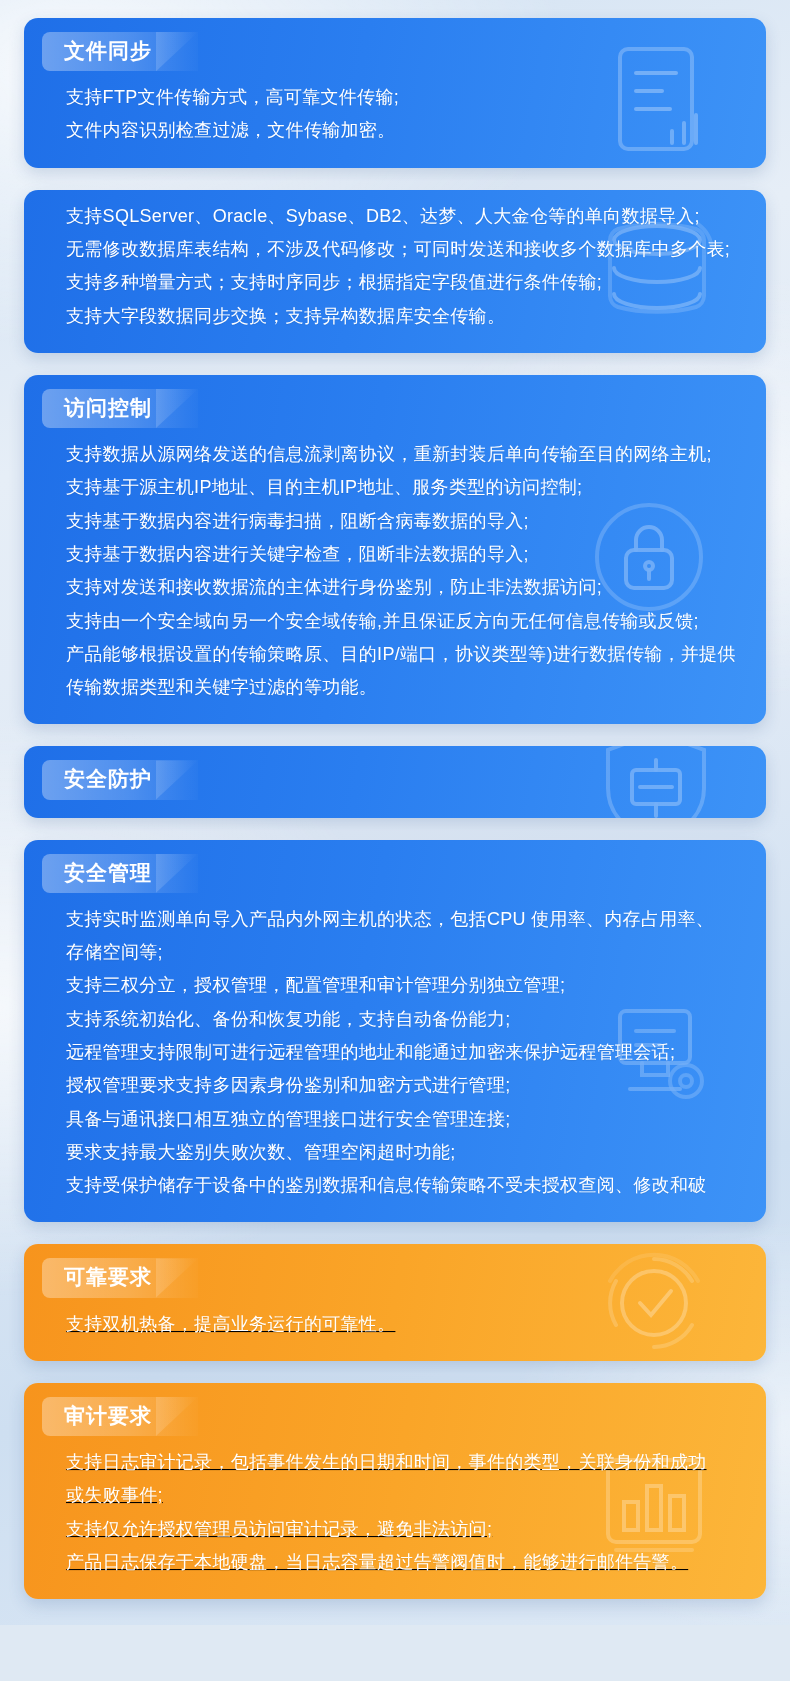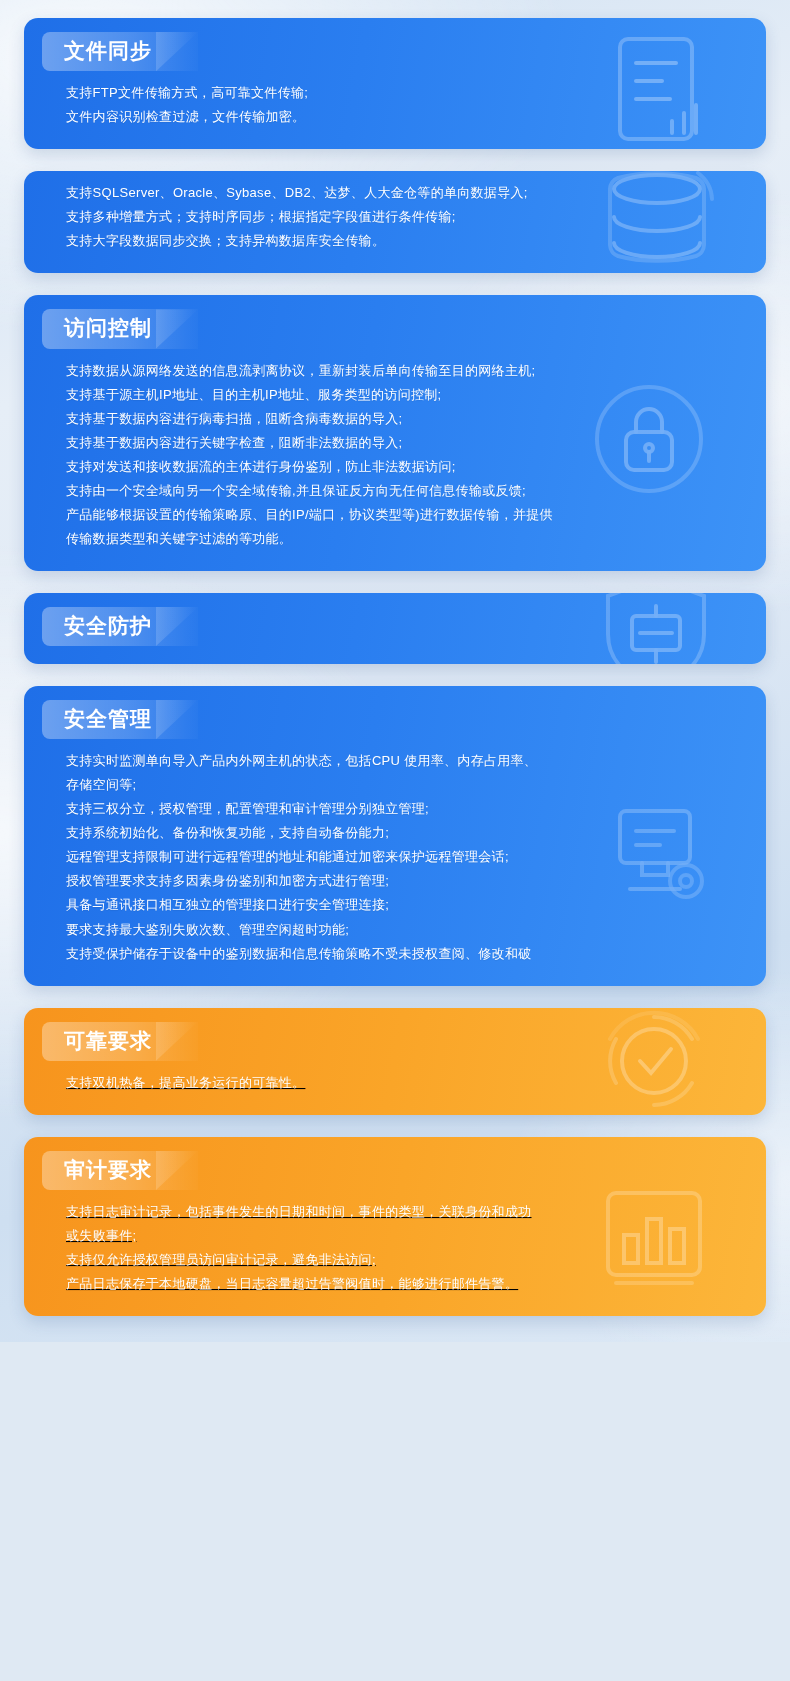--- a/index.html
+++ b/index.html
@@ -55,21 +55,21 @@
     right: 0; top: 0; bottom: 0;
     width: 42px;
     background: linear-gradient(90deg, rgba(255,255,255,0.16), rgba(255,255,255,0));
     clip-path: polygon(0 0, 100% 0, 0 100%);
   }
 
   .body {
     position: relative;
     z-index: 2;
     color: #ffffff;
-    font-size: 13px;
+    font-size: 18px;
     line-height: 1.85;
     padding: 10px 28px 2px 42px;
     letter-spacing: 0.3px;
     text-shadow: 0 1px 1px rgba(0,0,0,0.08);
   }
   .body .ln { white-space: pre-wrap; }
 
   
   .wm {
     position: absolute;
@@ -116,20 +116,21 @@
       <svg width="130" height="130" viewBox="0 0 130 130" fill="none" stroke="#ffffff" stroke-width="4" stroke-linecap="round">
         <path d="M18 30 a12 12 0 0 1 8-11 a60 20 0 0 1 78 0 a12 12 0 0 1 8 11 v56 a12 12 0 0 1 -8 11 a60 20 0 0 1 -78 0 a12 12 0 0 1 -8 -11 z" stroke-opacity="0.55"></path>
         <ellipse cx="65" cy="30" rx="43" ry="14" stroke-opacity="0.85"></ellipse>
         <path d="M22 58 a43 14 0 0 0 86 0" stroke-opacity="0.85"></path>
         <path d="M22 84 a43 14 0 0 0 86 0" stroke-opacity="0.85"></path>
         <path d="M106 14 a34 34 0 0 1 14 26" stroke-opacity="0.5"></path>
       </svg>
     </div>
     <div class="body">
       <div class="ln">支持SQLServer、Oracle、Sybase、DB2、达梦、人大金仓等的单向数据导入;</div>
+      <div class="ln">无需修改数据库表结构，不涉及代码修改；可同时发送和接收多个数据库中多个表;</div>
       <div class="ln">支持多种增量方式；支持时序同步；根据指定字段值进行条件传输;</div>
       <div class="ln">支持大字段数据同步交换；支持异构数据库安全传输。</div>
     </div>
   </section>
 
   <section class="card blue">
     <div class="wm wm-lock">
       <svg width="130" height="130" viewBox="0 0 130 130" fill="none" stroke="#ffffff" stroke-width="4" stroke-linecap="round">
         <circle cx="65" cy="65" r="52" stroke-opacity="0.6"></circle>
         <rect x="42" y="58" width="46" height="38" rx="8" stroke-opacity="0.9"></rect>

